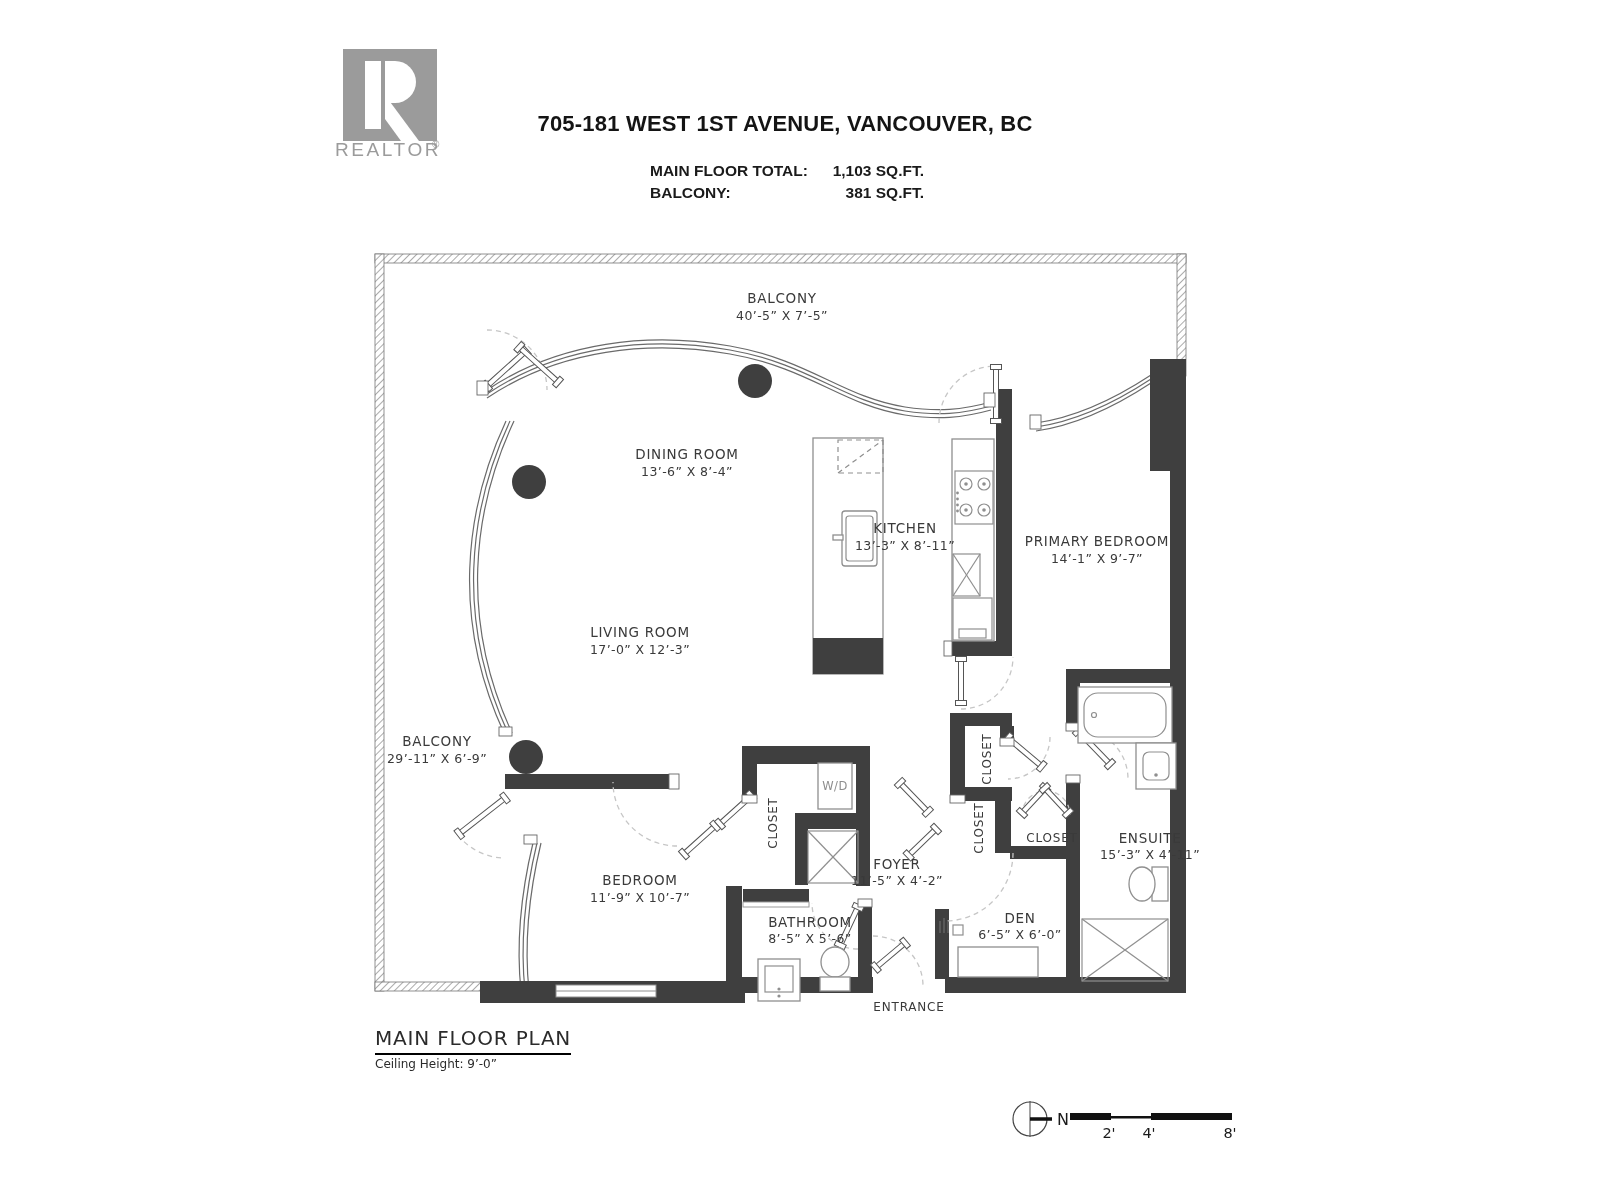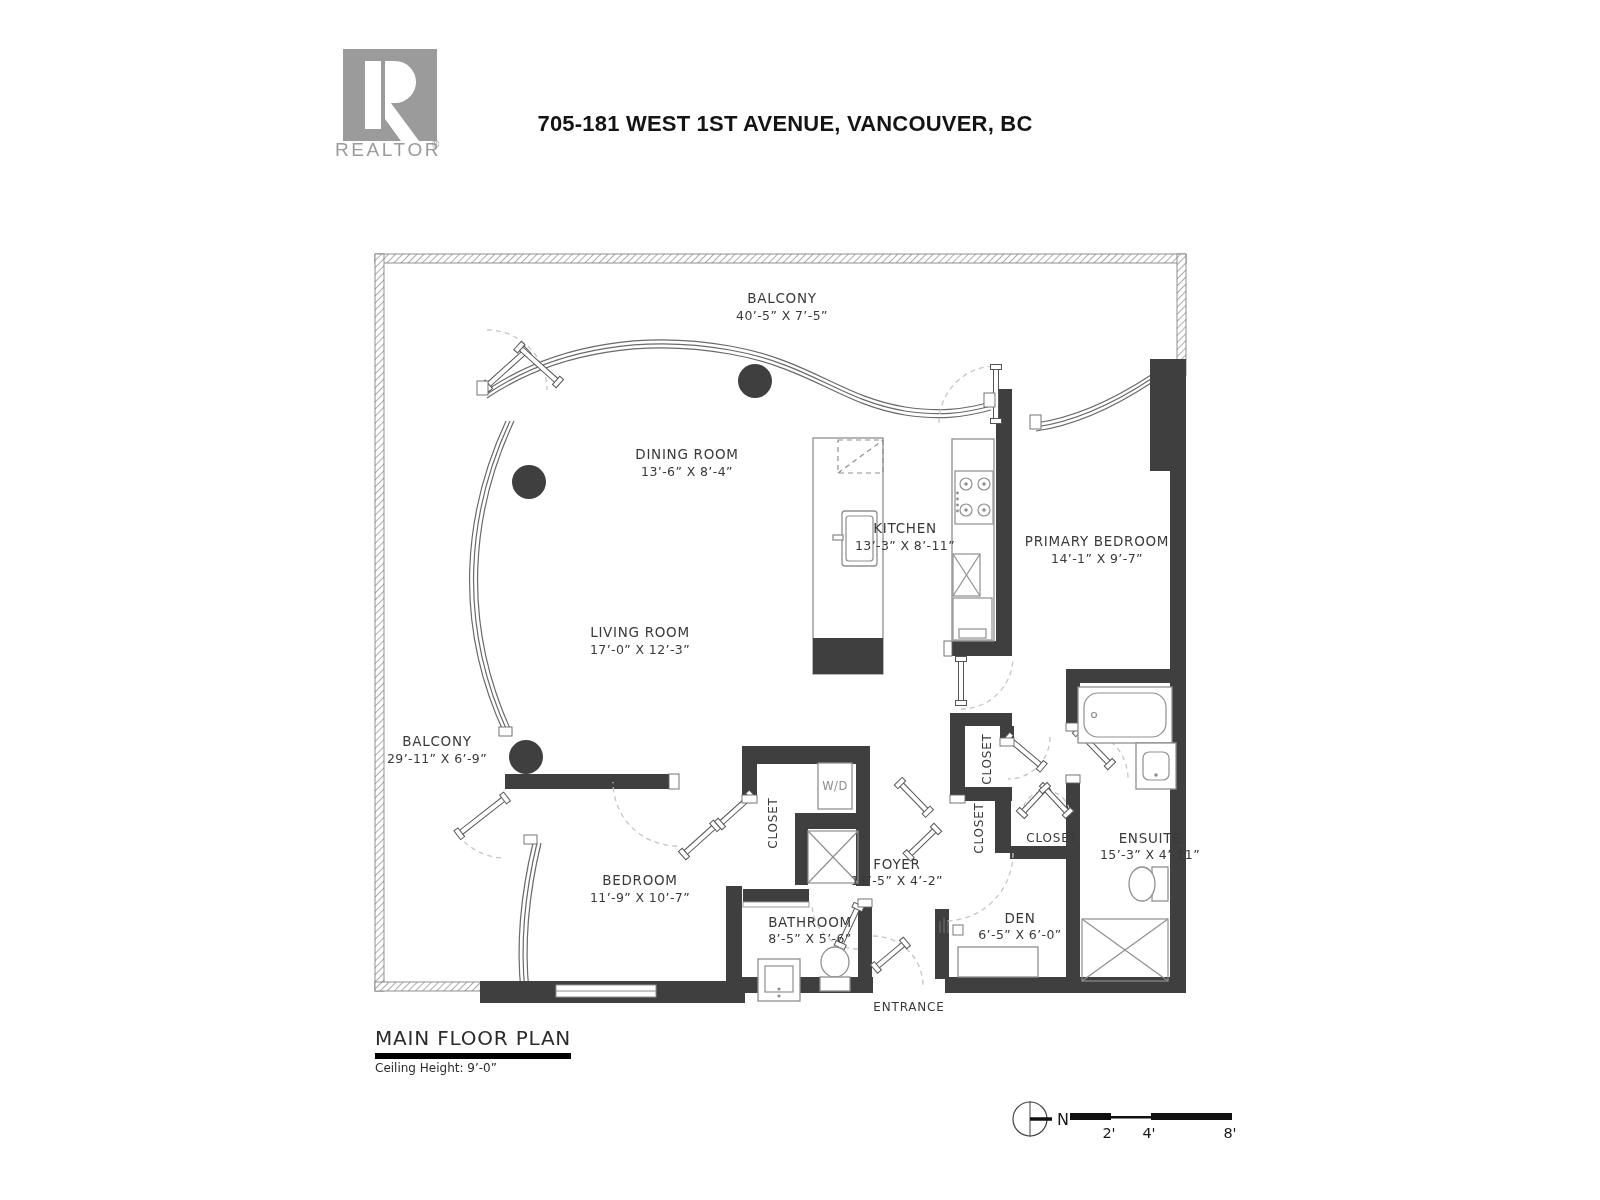--- a/index.html
+++ b/index.html
@@ -6,21 +6,21 @@
     font-family:"DejaVu Sans",sans-serif;}
   .page{position:relative;width:1600px;height:1200px;background:#fff;margin-top:41px;}
   .abs{position:absolute;}
   .title{left:360px;top:70px;width:850px;text-align:center;
     font-family:"Liberation Sans",sans-serif;font-weight:700;font-size:22px;color:#141414;letter-spacing:.2px;}
   .totals{left:650px;top:119px;width:274px;font-family:"Liberation Sans",sans-serif;
     font-weight:700;font-size:15.5px;color:#1a1a1a;}
   .totals .row{display:flex;justify-content:space-between;line-height:22px;}
   .footer{left:375px;top:985px;}
   .plan-title{font-family:"DejaVu Sans",sans-serif;font-size:20px;color:#2b2b2b;letter-spacing:.8px;
-    border-bottom:6px solid #000000;padding-bottom:3px;display:inline-block;}
+    border-bottom:2px solid #000000;padding-bottom:3px;display:inline-block;}
   .ceiling{font-family:"DejaVu Sans",sans-serif;font-size:12px;color:#2b2b2b;margin-top:2px;}
   svg{position:absolute;left:0;top:0;}
   .glass{fill:none;stroke:#6a6a6a;stroke-width:1.2;}
   .swing{fill:none;stroke:#c6c6c6;stroke-width:1.3;stroke-dasharray:5 4;}
   .lf{fill:#fff;stroke:#555;stroke-width:1;}
   .jamb{fill:#fff;stroke:#666;stroke-width:.9;}
   .fxs{fill:#fff;stroke:#8f8f8f;stroke-width:1.3;}
   .fxn{fill:none;stroke:#8f8f8f;stroke-width:1.2;}
   .rl{font-size:13.5px;fill:#3a3a3a;text-anchor:middle;letter-spacing:.7px;}
   .rd{font-size:12.5px;fill:#3a3a3a;text-anchor:middle;letter-spacing:.4px;}
@@ -31,20 +31,30 @@
   .tick{font-size:14.5px;fill:#1a1a1a;text-anchor:middle;}
   .north{font-size:16px;fill:#1a1a1a;}
 </style>
 </head>
 <body>
 
 <div class="page">
 
   <div class="abs title">705-181 WEST 1ST AVENUE, VANCOUVER, BC</div>
 
+  <div class="abs totals">
+    <div class="row">
+      <span>MAIN FLOOR TOTAL:</span>
+      <span>1,103 SQ.FT.</span>
+    </div>
+    <div class="row">
+      <span>BALCONY:</span>
+      <span>381 SQ.FT.</span>
+    </div>
+  </div>
 
   <svg width="1600" height="1200" viewBox="0 0 1600 1200">
     <defs>
       <pattern id="hatch" patternUnits="userSpaceOnUse" width="5" height="5" patternTransform="rotate(45)">
         <rect width="5" height="5" fill="#ffffff"></rect>
         <line x1="0" y1="0" x2="0" y2="5" stroke="#8f8f8f" stroke-width="1.5"></line>
       </pattern>
     </defs>
 
     <g transform="translate(343,8)">

